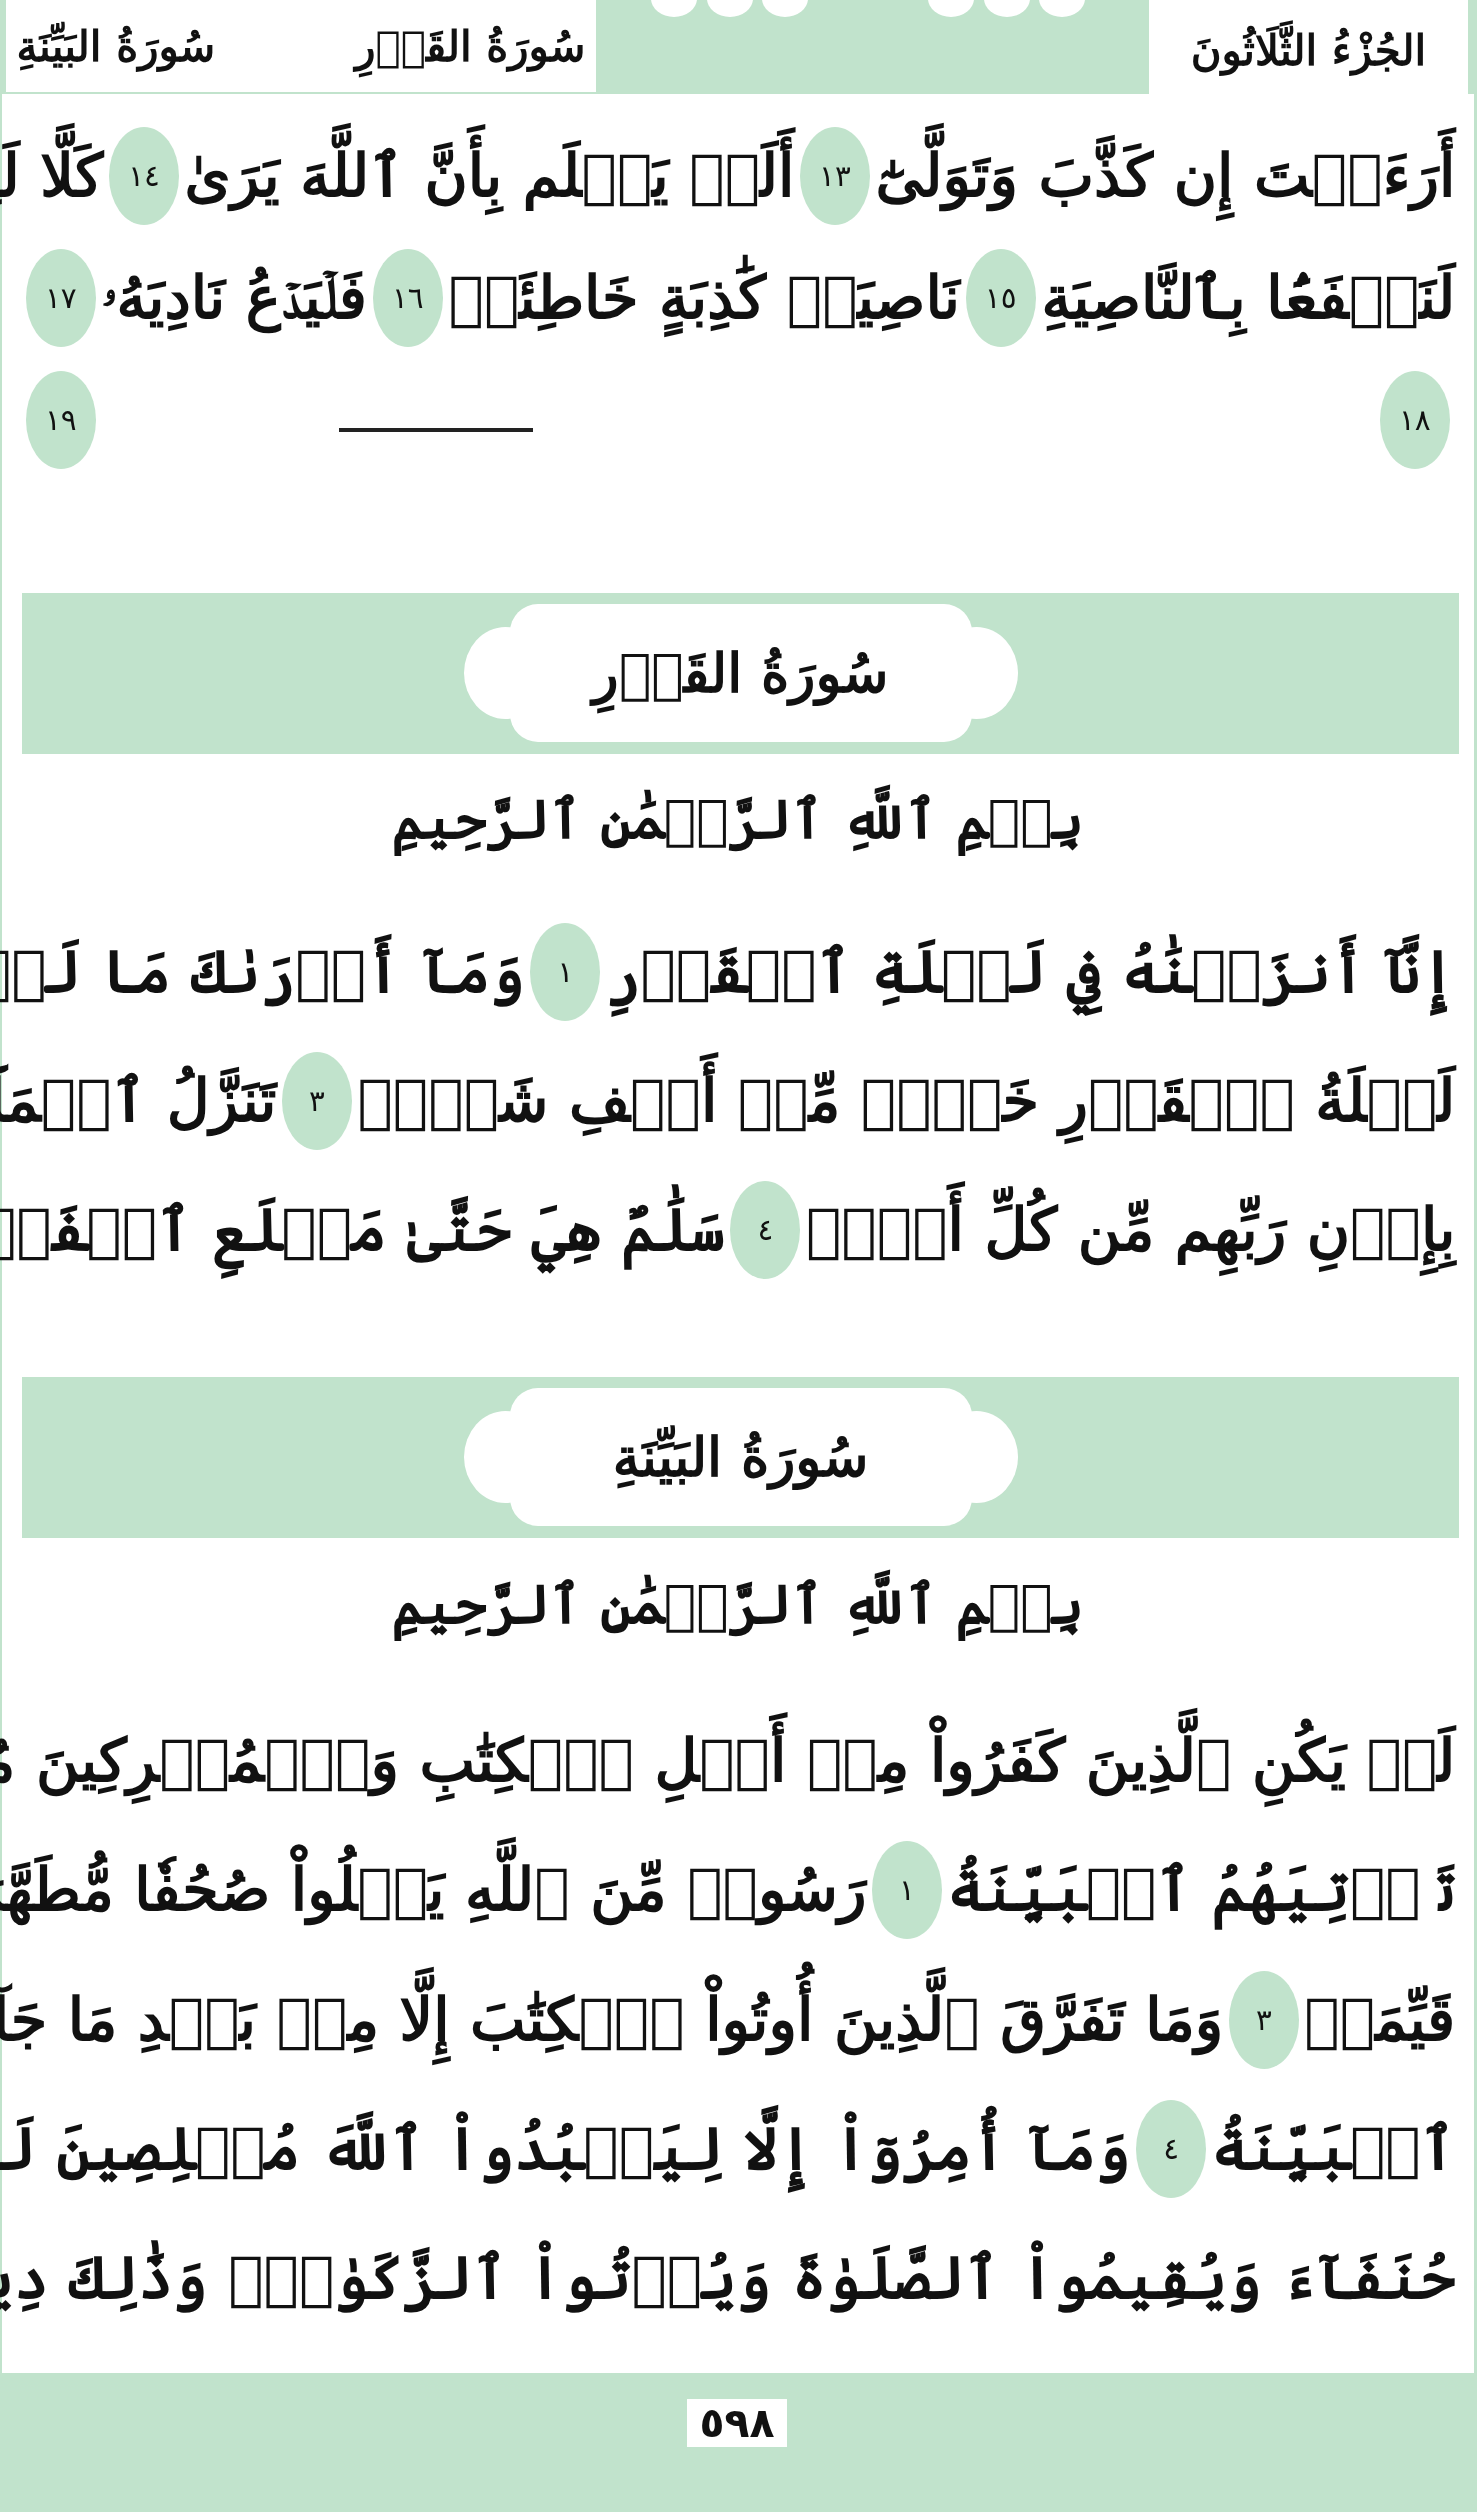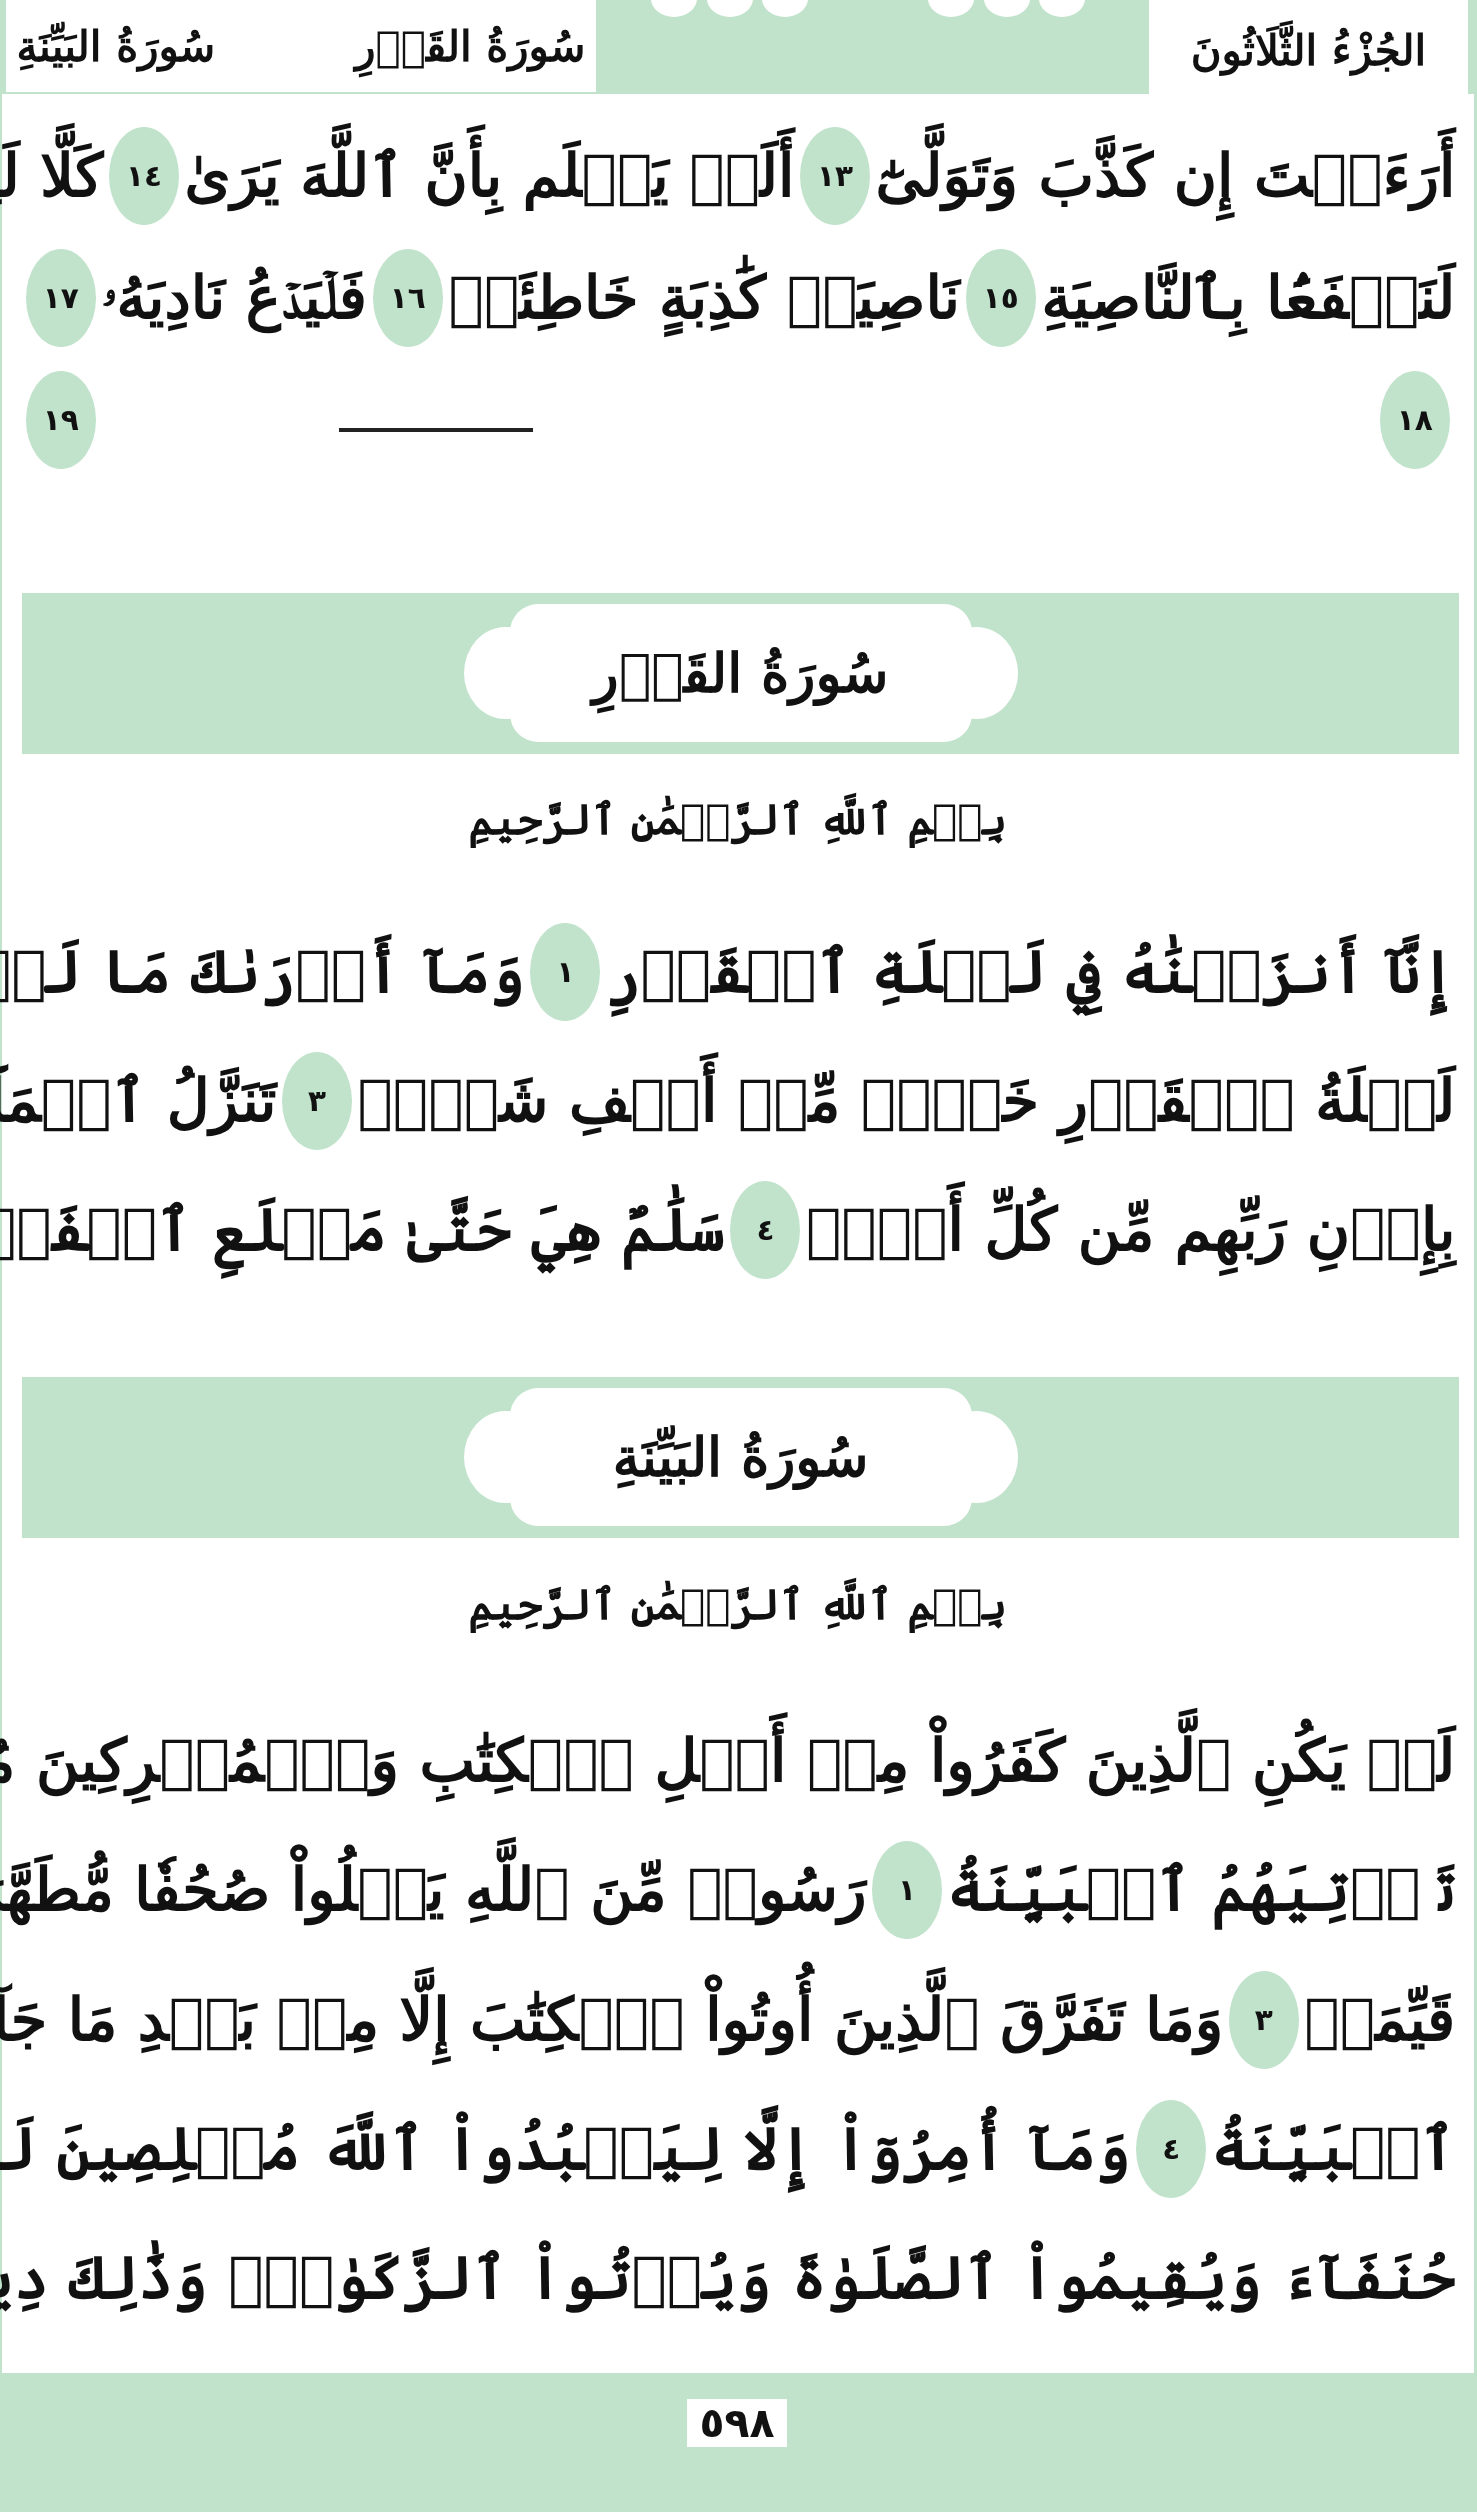--- a/index.html
+++ b/index.html
@@ -34,21 +34,21 @@
   }
   .line {
     position: absolute; left: 18.5px; right: 18.5px; height: 111px;
     direction: rtl; display: flex; align-items: center; justify-content: space-between;
     font-family: "DejaVu Serif", serif; font-size: 59px; font-weight: bold; white-space: nowrap;
   }
   .seg { display: inline-block; }
   .marker {
     display: inline-flex; align-items: center; justify-content: center;
     width: 70px; height: 98px; border-radius: 50% / 50%;
-    background: #c1e3cc; font-family: "DejaVu Sans", sans-serif; font-size: 29.5px; font-weight: bold;
+    background: #c1e3cc; font-family: "DejaVu Sans", sans-serif; font-size: 29.5px; font-weight: normal;
     flex-shrink: 0; margin: 0 5.5px;
   }
   .sajda-line {
     position: absolute; left: 337px; top: 334px; width: 194px; height: 3.7px; background: #222;
   }
   .banner {
     position: absolute; left: 20.3px; width: 1437px; height: 161px; background: #c1e3cc;
   }
   .cartouche {
     position: absolute; left: 50%; top: 11px; transform: translateX(-50%);
@@ -59,21 +59,21 @@
   .cartouche::before, .cartouche::after {
     content: ""; position: absolute; top: 23px; width: 83px; height: 92px;
     background: #fff; border-radius: 50%;
   }
   .cartouche::before { left: -46px; }
   .cartouche::after { right: -46px; }
   .cartouche span { position: relative; z-index: 1; }
   .basmala {
     position: absolute; left: 0; right: 0; height: 102px;
     direction: rtl; display: flex; align-items: center; justify-content: center;
-    font-family: "DejaVu Serif", serif; font-size: 42px; font-weight: bold;
+    font-family: "DejaVu Serif", serif; font-size: 54px; font-weight: bold;
   }
   .footer {
     position: absolute; left: 0; top: 2373px; width: 1477px; height: 139px; background: #c1e3cc;
   }
   .pagenum {
     position: absolute; left: 687px; top: 5.5px; width: 100px; height: 48px; background: #fff;
     display: flex; align-items: center; justify-content: center;
     font-family: "DejaVu Sans", sans-serif; font-size: 41px; font-weight: bold; margin-top: 20px;
   }
 </style>

